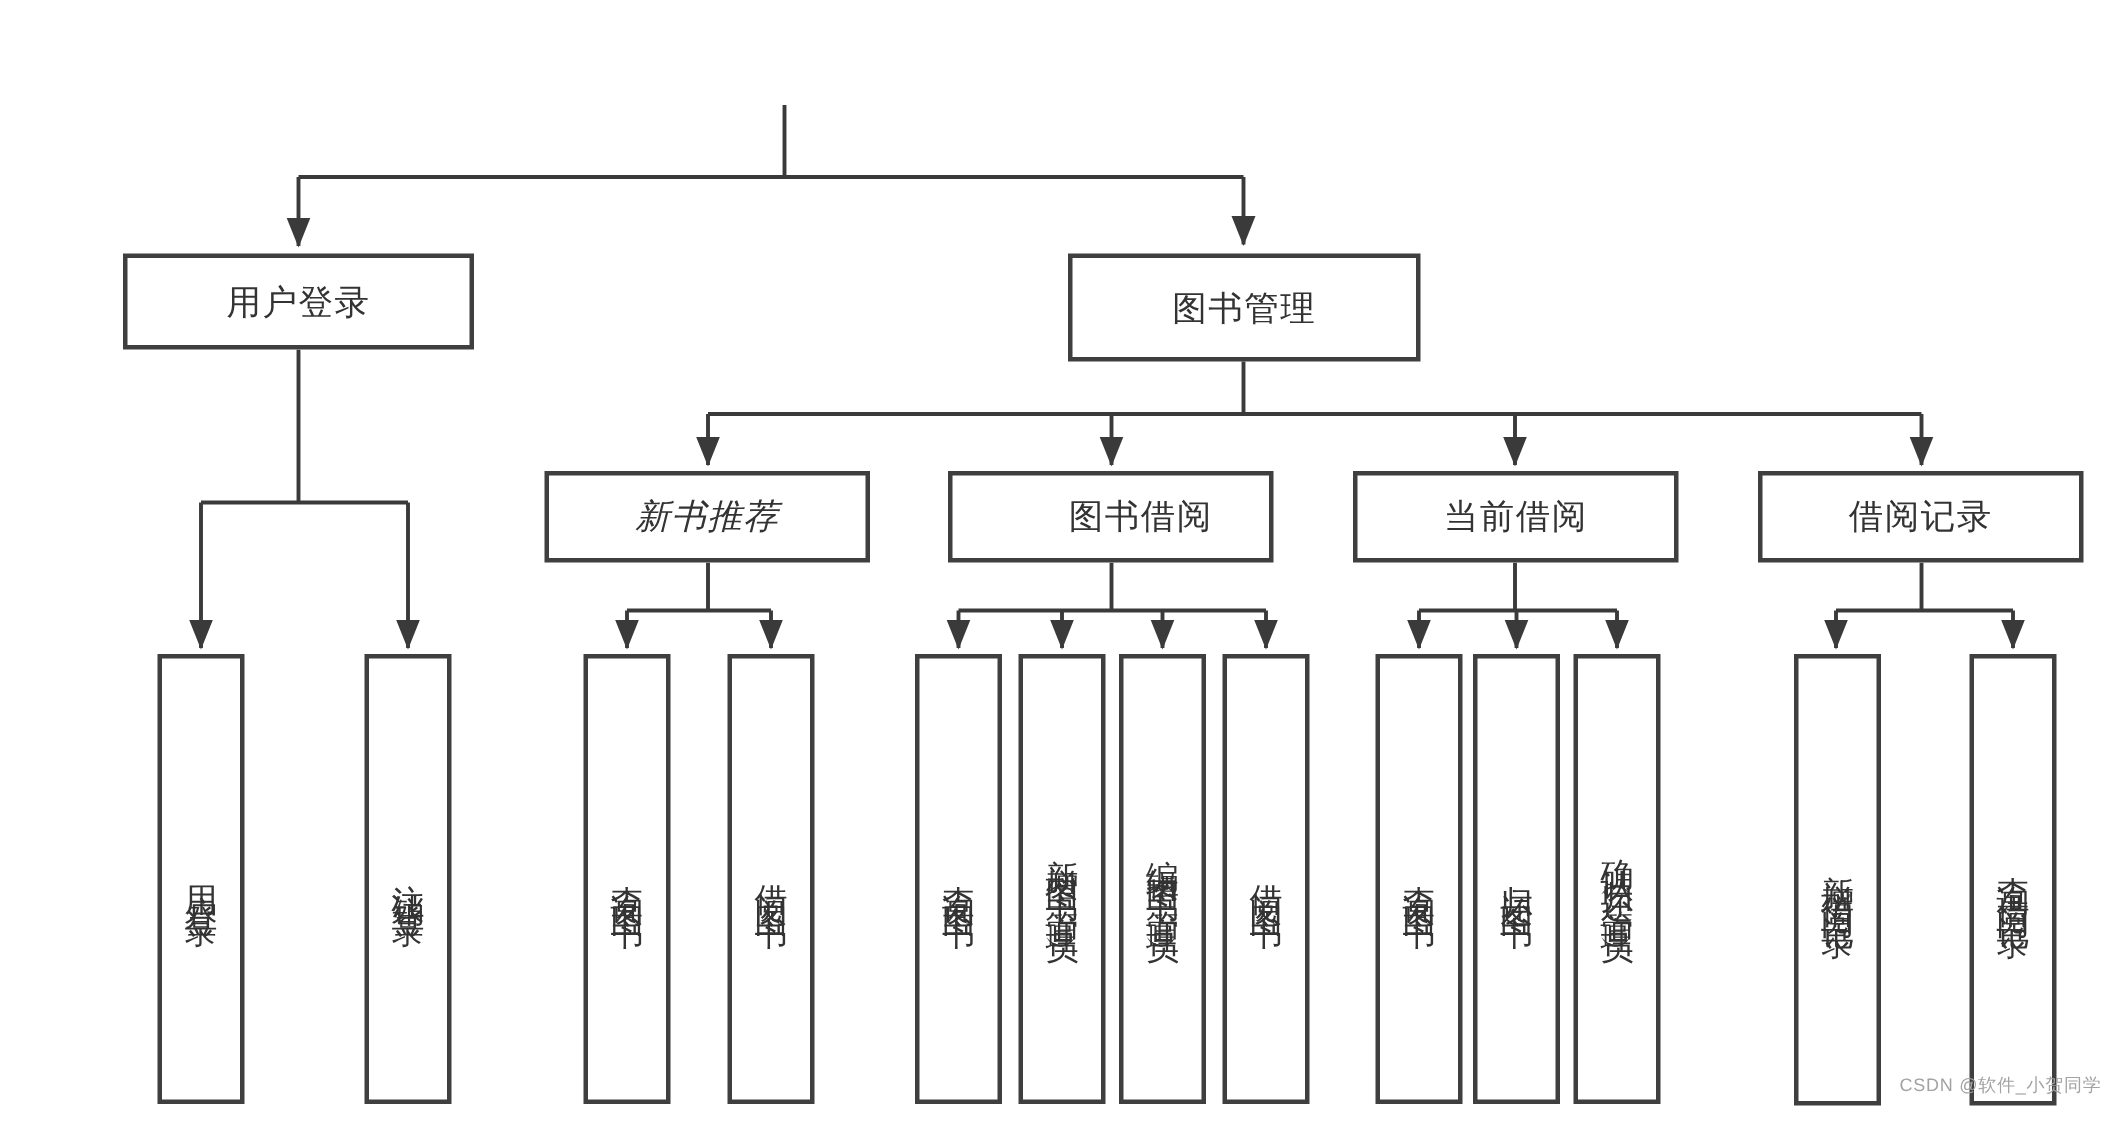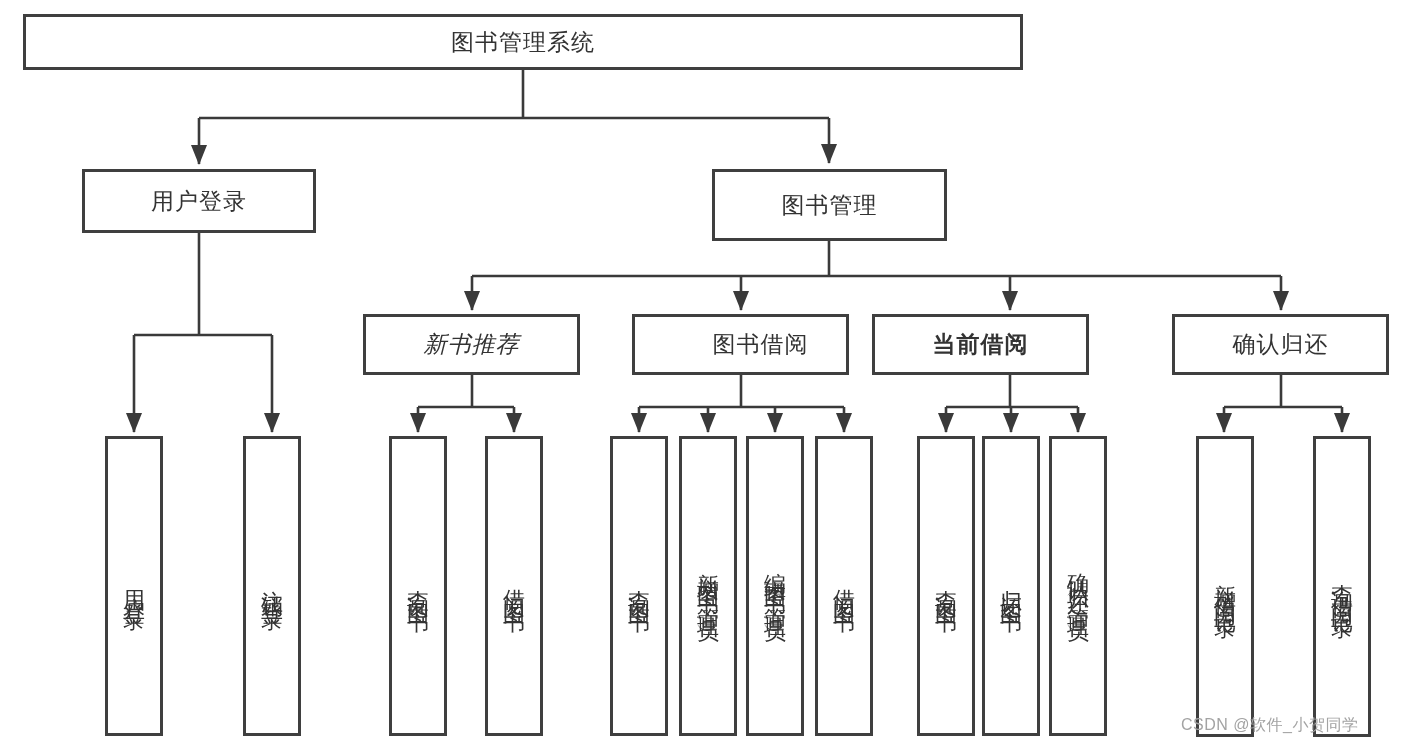--- a/index.html
+++ b/index.html
@@ -39,25 +39,26 @@
     writing-mode: vertical-rl;
     letter-spacing: 7px;
     font-size: 22px;
     text-align: center;
   }
   #watermark {
     position: absolute;
     left: 1181px;
     top: 715px;
     width: 220px;
-    font-size: 16px;
+    font-size: 12px;
     color: #a3a3a3;
     white-space: nowrap;
     z-index: 3;
     letter-spacing: 0.5px;
+    text-align: right;
   }
 </style>
 </head>
 <body>
 
 <div id="stage">
 
   <svg id="connectors" viewBox="0 0 1405 747" xmlns="http://www.w3.org/2000/svg">
     <defs>
       <marker id="arrow" markerWidth="22" markerHeight="18" refX="19" refY="8" orient="auto" markerUnits="userSpaceOnUse">
@@ -101,29 +102,28 @@
       <line x1="1011" y1="407" x2="1011" y2="432" marker-end="url(#arrow)"></line>
       <line x1="1078" y1="407" x2="1078" y2="432" marker-end="url(#arrow)"></line>
 
       <line x1="1281" y1="375" x2="1281" y2="407"></line>
       <line x1="1224" y1="407" x2="1342" y2="407"></line>
       <line x1="1224" y1="407" x2="1224" y2="432" marker-end="url(#arrow)"></line>
       <line x1="1342" y1="407" x2="1342" y2="432" marker-end="url(#arrow)"></line>
     </g>
   </svg>
 
-  <div class="box" style="left:23px; top:14px; width:1000px; height:56px;">图书管理系统</div>
 
   <div class="box" style="left:82px; top:169px; width:234px; height:64px;">用户登录</div>
   <div class="box" style="left:712px; top:169px; width:235px; height:72px;">图书管理</div>
 
   <div class="box" style="left:363px; top:314px; width:217px; height:61px;font-style:italic;">新书推荐</div>
   <div class="box" style="left:632px; top:314px; width:217px; height:61px;padding-left:40px;">图书借阅</div>
-  <div class="box" style="left:872px; top:314px; width:217px; height:61px;font-weight:bold;">当前借阅</div>
-  <div class="box" style="left:1172px; top:314px; width:217px; height:61px;">确认归还</div>
+  <div class="box" style="left:902px; top:314px; width:217px; height:61px;">当前借阅</div>
+  <div class="box" style="left:1172px; top:314px; width:217px; height:61px;">借阅记录</div>
 
   <div class="box vbox" style="left:105px; top:436px; width:58px; height:300px;">用户登录</div>
   <div class="box vbox" style="left:243px; top:436px; width:58px; height:300px;">注销登录</div>
 
   <div class="box vbox" style="left:389px; top:436px; width:58px; height:300px;">查询图书</div>
   <div class="box vbox" style="left:485px; top:436px; width:58px; height:300px;">借阅图书</div>
 
   <div class="box vbox" style="left:610px; top:436px; width:58px; height:300px;">查询图书</div>
   <div class="box vbox" style="left:679px; top:436px; width:58px; height:300px;">新增图书（管理员）</div>
   <div class="box vbox" style="left:746px; top:436px; width:58px; height:300px;">编辑图书（管理员）</div>

